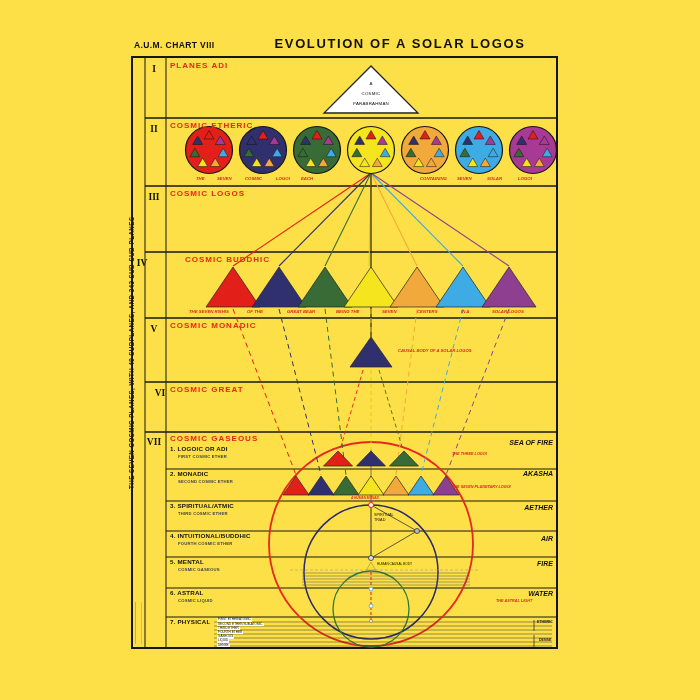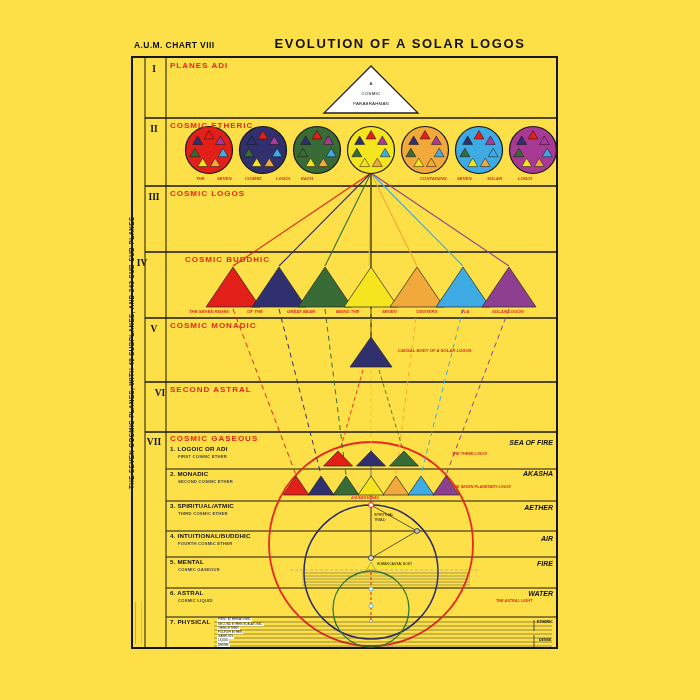--- a/index.html
+++ b/index.html
@@ -203,21 +203,21 @@
       <div class="lbl plane" style="left: 170px; top: 62px;">PLANES ADI</div>
       <div class="lbl numeral" style="left: 144px; top: 124px; font-family: Liberation Serif, serif;">II</div>
       <div class="lbl plane" style="left: 170px; top: 122px;">COSMIC ETHERIC</div>
       <div class="lbl numeral" style="left: 144px; top: 192px;">III</div>
       <div class="lbl plane" style="left: 170px; top: 190px;">COSMIC LOGOS</div>
       <div class="lbl numeral" style="left: 132px; top: 258px;">IV</div>
       <div class="lbl plane" style="left: 185px; top: 256px;">COSMIC BUDDHIC</div>
       <div class="lbl numeral" style="left: 144px; top: 324px;">V</div>
       <div class="lbl plane" style="left: 170px; top: 322px;">COSMIC MONADIC</div>
       <div class="lbl numeral" style="left: 144px; top: 388px; margin-left: 6px;">VI</div>
-      <div class="lbl plane" style="left: 170px; top: 386px;">SECOND ASTRAL</div>
+      <div class="lbl plane" style="left: 170px; top: 386px;">COSMIC GREAT</div>
       <div class="lbl numeral" style="left: 144px; top: 437px;">VII</div>
       <div class="lbl plane" style="left: 170px; top: 435px;">COSMIC GASEOUS</div>
       <div class="lbl capword" style="left: 196px; top: 177px;">THE</div>
       <div class="lbl capword" style="left: 217px; top: 177px;">SEVEN</div>
       <div class="lbl capword" style="left: 245px; top: 177px;">COSMIC</div>
       <div class="lbl capword" style="left: 276px; top: 177px;">LOGOI</div>
       <div class="lbl capword" style="left: 301px; top: 177px;">EACH</div>
       <div class="lbl capword" style="left: 420px; top: 177px;">CONTAINING</div>
       <div class="lbl capword" style="left: 457px; top: 177px;">SEVEN</div>
       <div class="lbl capword" style="left: 487px; top: 177px;">SOLAR</div>

